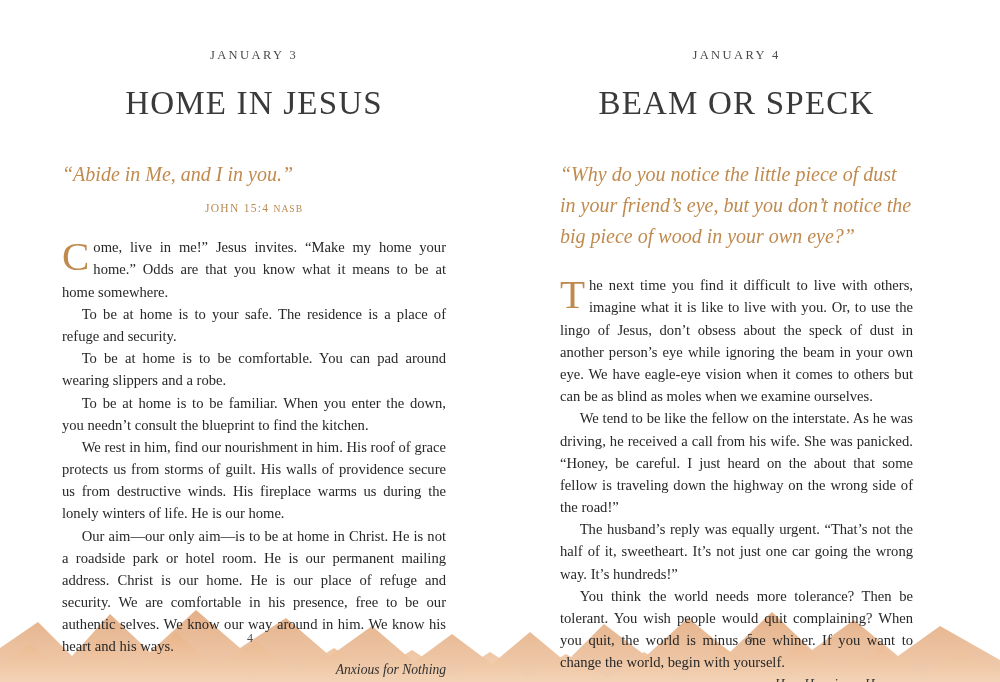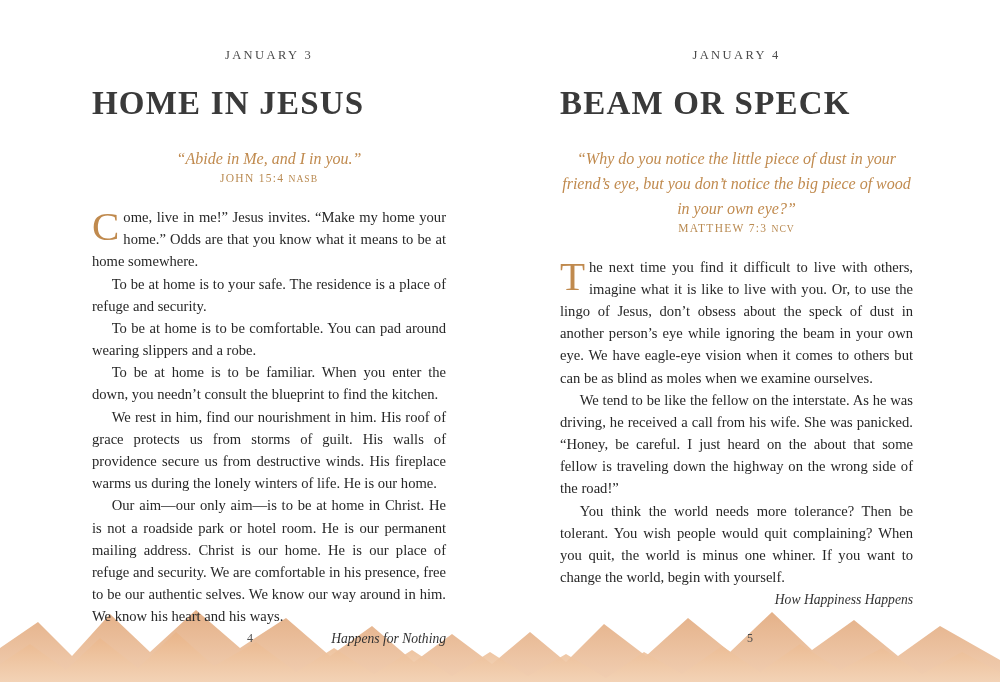--- a/index.html
+++ b/index.html
@@ -25,62 +25,63 @@
     width: 50%;
     height: 100%;
     box-sizing: border-box;
     position: relative;
   }
   .page-inner {
     box-sizing: border-box;
     padding: 40px 56px 0 56px;
   }
   .page.left .page-inner {
-    padding-left: 92px;
+    padding-left: 62px;
     padding-right: 54px;
   }
   .page.right .page-inner {
     padding-left: 60px;
     padding-right: 87px;
   }
   .date-line {
     text-align: center;
     font-family: "Liberation Serif", serif;
     font-size: 12.5px;
     letter-spacing: 2.4px;
     color: #4a4a4a;
     text-transform: uppercase;
     margin-top: 8px;
   }
   .devo-title {
-    text-align: left;
+    text-align: center;
     font-family: "Liberation Serif", serif;
     font-size: 33px;
     letter-spacing: 1.2px;
-    font-weight: 700;
+    font-weight: 400;
     color: #3a3a3a;
     margin-top: 22px;
     line-height: 1.1;
   }
   .verse {
-    text-align: center;
+    text-align: left;
     font-family: "Liberation Serif", serif;
     font-style: italic;
-    font-size: 16px;
+    font-size: 20px;
     line-height: 1.55;
     color: #c08a4e;
-    margin-top: 26px;
+    margin-top: 38px;
   }
   .verse-ref {
     text-align: center;
     font-family: "Liberation Serif", serif;
     font-size: 11.5px;
     letter-spacing: 1.3px;
     color: #b98a51;
     text-transform: uppercase;
+    margin-top: 12px;
   }
   .verse-ref .ver {
     font-size: 9.6px;
     letter-spacing: 1px;
   }
   .body-text {
     margin-top: 22px;
     font-size: 14.6px;
     line-height: 1.52;
     color: #272727;
@@ -166,40 +167,37 @@
         <div class="dropcap-wrap">
           <span class="dropcap">C</span>
           <p class="first">ome, live in me!” Jesus invites. “Make my home your home.” Odds are that you know what it means to be at home somewhere.</p>
         </div>
         <p>To be at home is to your safe. The residence is a place of refuge and security.</p>
         <p>To be at home is to be comfortable. You can pad around wearing slippers and a robe.</p>
         <p>To be at home is to be familiar. When you enter the down, you needn’t consult the blueprint to find the kitchen.</p>
         <p>We rest in him, find our nourishment in him. His roof of grace protects us from storms of guilt. His walls of providence secure us from destructive winds. His fireplace warms us during the lonely winters of life. He is our home.</p>
         <p>Our aim—our only aim—is to be at home in Christ. He is not a roadside park or hotel room. He is our permanent mailing address. Christ is our home. He is our place of refuge and security. We are comfortable in his presence, free to be our authentic selves. We know our way around in him. We know his heart and his ways.</p>
       </div>
-      <div class="source">Happens for Nothing</div>
+      <div class="source">Anxious for Nothing</div>
     </div>
     <div class="folio">4</div>
   </div>
 
   <div class="page right">
     <div class="page-inner">
       <div class="date-line">JANUARY 4</div>
       <h1 class="devo-title">BEAM OR SPECK</h1>
       <div class="verse">“Why do you notice the little piece of dust in your friend’s eye, but you don’t notice the big piece of wood in your own eye?”</div>
-      <div class="verse-ref">
-        <span>MATTHEW 7:3</span>
-        <span class="ver">NCV</span>
-      </div>
       <div class="body-text">
         <div class="dropcap-wrap">
           <span class="dropcap">T</span>
           <p class="first">he next time you find it difficult to live with others, imagine what it is like to live with you. Or, to use the lingo of Jesus, don’t obsess about the speck of dust in another person’s eye while ignoring the beam in your own eye. We have eagle-eye vision when it comes to others but can be as blind as moles when we examine ourselves.</p>
         </div>
         <p>We tend to be like the fellow on the interstate. As he was driving, he received a call from his wife. She was panicked. “Honey, be careful. I just heard on the about that some fellow is traveling down the highway on the wrong side of the road!”</p>
+        <p>The husband’s reply was equally urgent. “That’s not the half of it, sweetheart. It’s not just one car going the wrong way. It’s hundreds!”</p>
         <p>You think the world needs more tolerance? Then be tolerant. You wish people would quit complaining? When you quit, the world is minus one whiner. If you want to change the world, begin with yourself.</p>
       </div>
       <div class="source">How Happiness Happens</div>
     </div>
     <div class="folio">5</div>
   </div>
 
 </div>
 
 </body></html>

